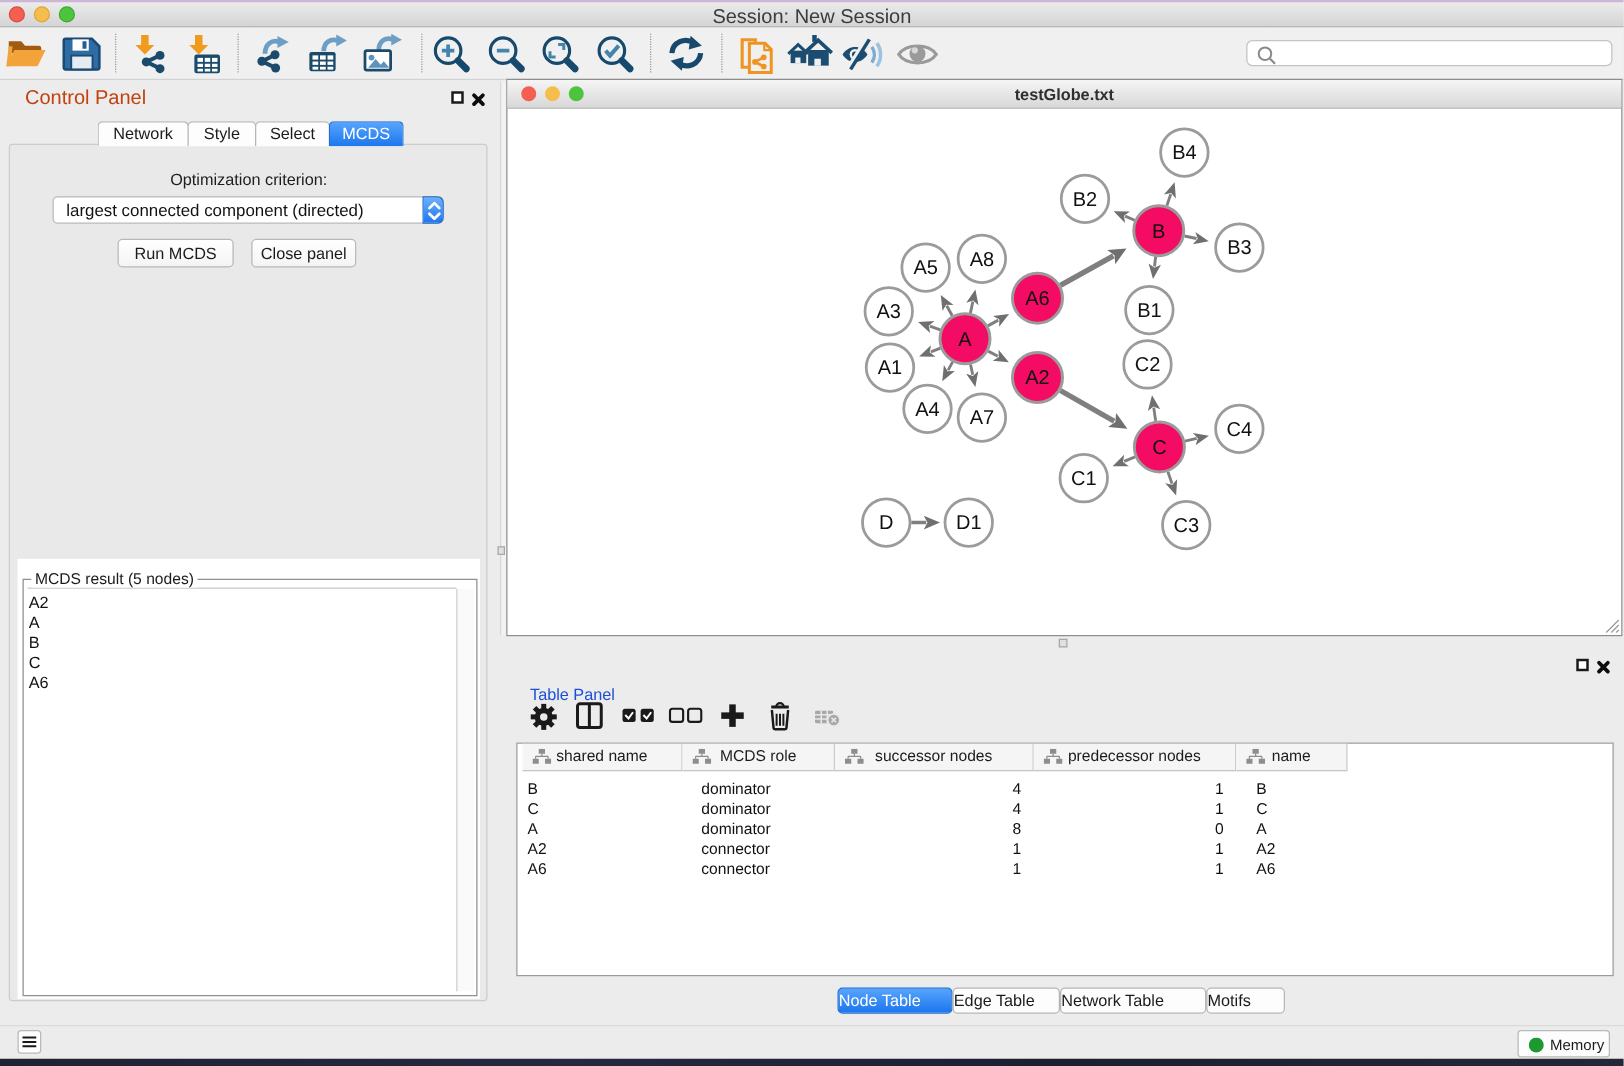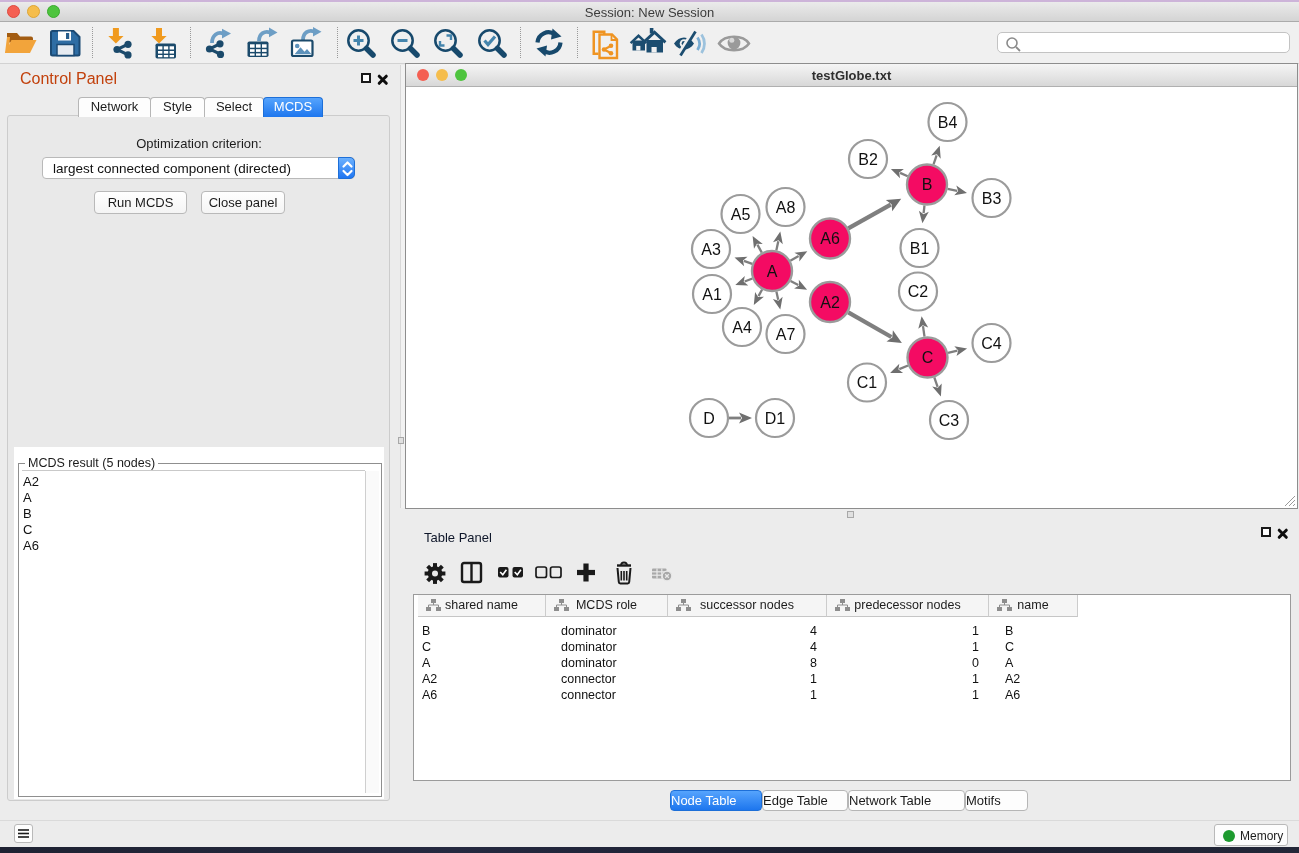--- a/index.html
+++ b/index.html
@@ -6,21 +6,21 @@
   html,body { width:1299px; height:853px; overflow:hidden; }
   body { font-family:"Liberation Sans", sans-serif; background:#ececec; position:relative; }
   .abs { position:absolute; }
   #topstrip { left:0; top:0; width:1299px; height:2px; background:#cdb4d9; }
   #titlebar { left:0; top:2px; width:1299px; height:20px;
      background:linear-gradient(#ebebeb,#d4d4d4); border-bottom:1px solid #ababab; }
   .tl { position:absolute; width:13px; height:13px; border-radius:50%; top:3px; }
   #titlebar .t1 { left:7px;  background:#f45f52; border:0.5px solid #dd4a40;}
   #titlebar .t2 { left:27px; background:#f5bd4c; border:0.5px solid #dea535;}
   #titlebar .t3 { left:47px; background:#4ec43e; border:0.5px solid #3aab2e;}
-  #titlebar .ttext { position:absolute; width:100%; text-align:center; top:3px; font-size:13px; color:#3c3c3c; }
+  #titlebar .ttext { position:absolute; width:100%; text-align:center; top:3px; font-size:16px; color:#3c3c3c; }
   #toolbar { left:0; top:22px; width:1299px; height:42px; background:#f0f0f0; border-bottom:1px solid #d2d2d2; }
   .sep { position:absolute; top:5px; height:31px; width:0; border-left:1px dotted #9a9a9a; }
   .ticon { position:absolute; top:5px; }
   #searchbox { position:absolute; left:997px; top:10px; width:293px; height:21px; background:#fff; border:1px solid #c3c3c3; border-radius:5px; }
   
   #cp-title { left:20px; top:70px; font-size:16px; color:#c2410c; }
   .panehdr-sq { width:10px; height:10px; border:2px solid #1a1a1a; background:#fff; }
   #cp-body { left:7px; top:115px; width:383px; height:686px; background:#e9e9e9; border:1px solid #cccccc; border-radius:3px; }
   .tab { position:absolute; top:97px; height:20px; border:1px solid #b6b6b6; background:#fdfdfd;
          font-size:13px; color:#1b1b1b; text-align:center; line-height:18px; border-radius:4px 4px 0 0; border-bottom:none; z-index:3;}
@@ -37,21 +37,21 @@
   #mcdsscroll { left:365px; top:471px; width:14px; height:322px; background:#fafafa; border-left:1px solid #cfcfcf; }
   
   #netwin { left:405px; top:63px; width:893px; height:446px; background:#fff; border:1px solid #8d8d8d; }
   #nettitle { left:0; top:0; width:100%; height:23px; background:linear-gradient(#f5f5f5,#d8d8d8); border-bottom:1px solid #b0b0b0; }
   #nettitle .tl { width:12px; height:12px; top:5px; }
   #nettitle .t1 { left:11px; background:#f45f52; }
   #nettitle .t2 { left:30px; background:#f5bd4c; }
   #nettitle .t3 { left:49px; background:#4ec43e; }
   #nettitle .ttext { position:absolute; width:100%; text-align:center; top:4px; font-size:13px; font-weight:bold; color:#2e2e2e; }
   
-  #tp-title { left:424px; top:530px; font-size:13px; color:#0f172a; }
+  #tp-title { left:424px; top:548px; font-size:13px; color:#1d4ed8; }
   #tablebox { left:413px; top:594px; width:878px; height:187px; background:#fff; border:1px solid #9b9b9b; }
   .th { position:absolute; top:0; height:22px; background:#f5f5f5; border-right:1px solid #cccccc; border-bottom:1px solid #c6c6c6; font-size:12.5px; color:#1c1c1c; text-align:center; line-height:21px; }
   .td { position:absolute; font-size:12.5px; color:#111; height:16px; line-height:16px; }
   .btab { position:absolute; top:790px; height:21px; border:1px solid #b6b6b6; background:#fdfdfd; font-size:13px; color:#1b1b1b; text-align:left; line-height:19px; border-radius:4px; z-index:3;}
   .btabsel { background:linear-gradient(#56a4fd,#1d76ee); color:#fff; border-color:#1d6fd8; }
   
   #statusbar { left:0; top:820px; width:1299px; height:27px; background:#ececec; border-top:1px solid #dadada;padding-left:20px;}
   #memorybtn { position:absolute; left:1214px; top:3px; width:74px; height:22px; background:#fdfdfd; border:1px solid #b9b9b9; border-radius:3px; font-size:12px; color:#1b1b1b; }
   #bottomstrip { left:0; top:847px; width:1299px; height:6px; background:linear-gradient(90deg,#1e2232,#252940 35%,#1b1f30 65%,#232738); }
 </style>

